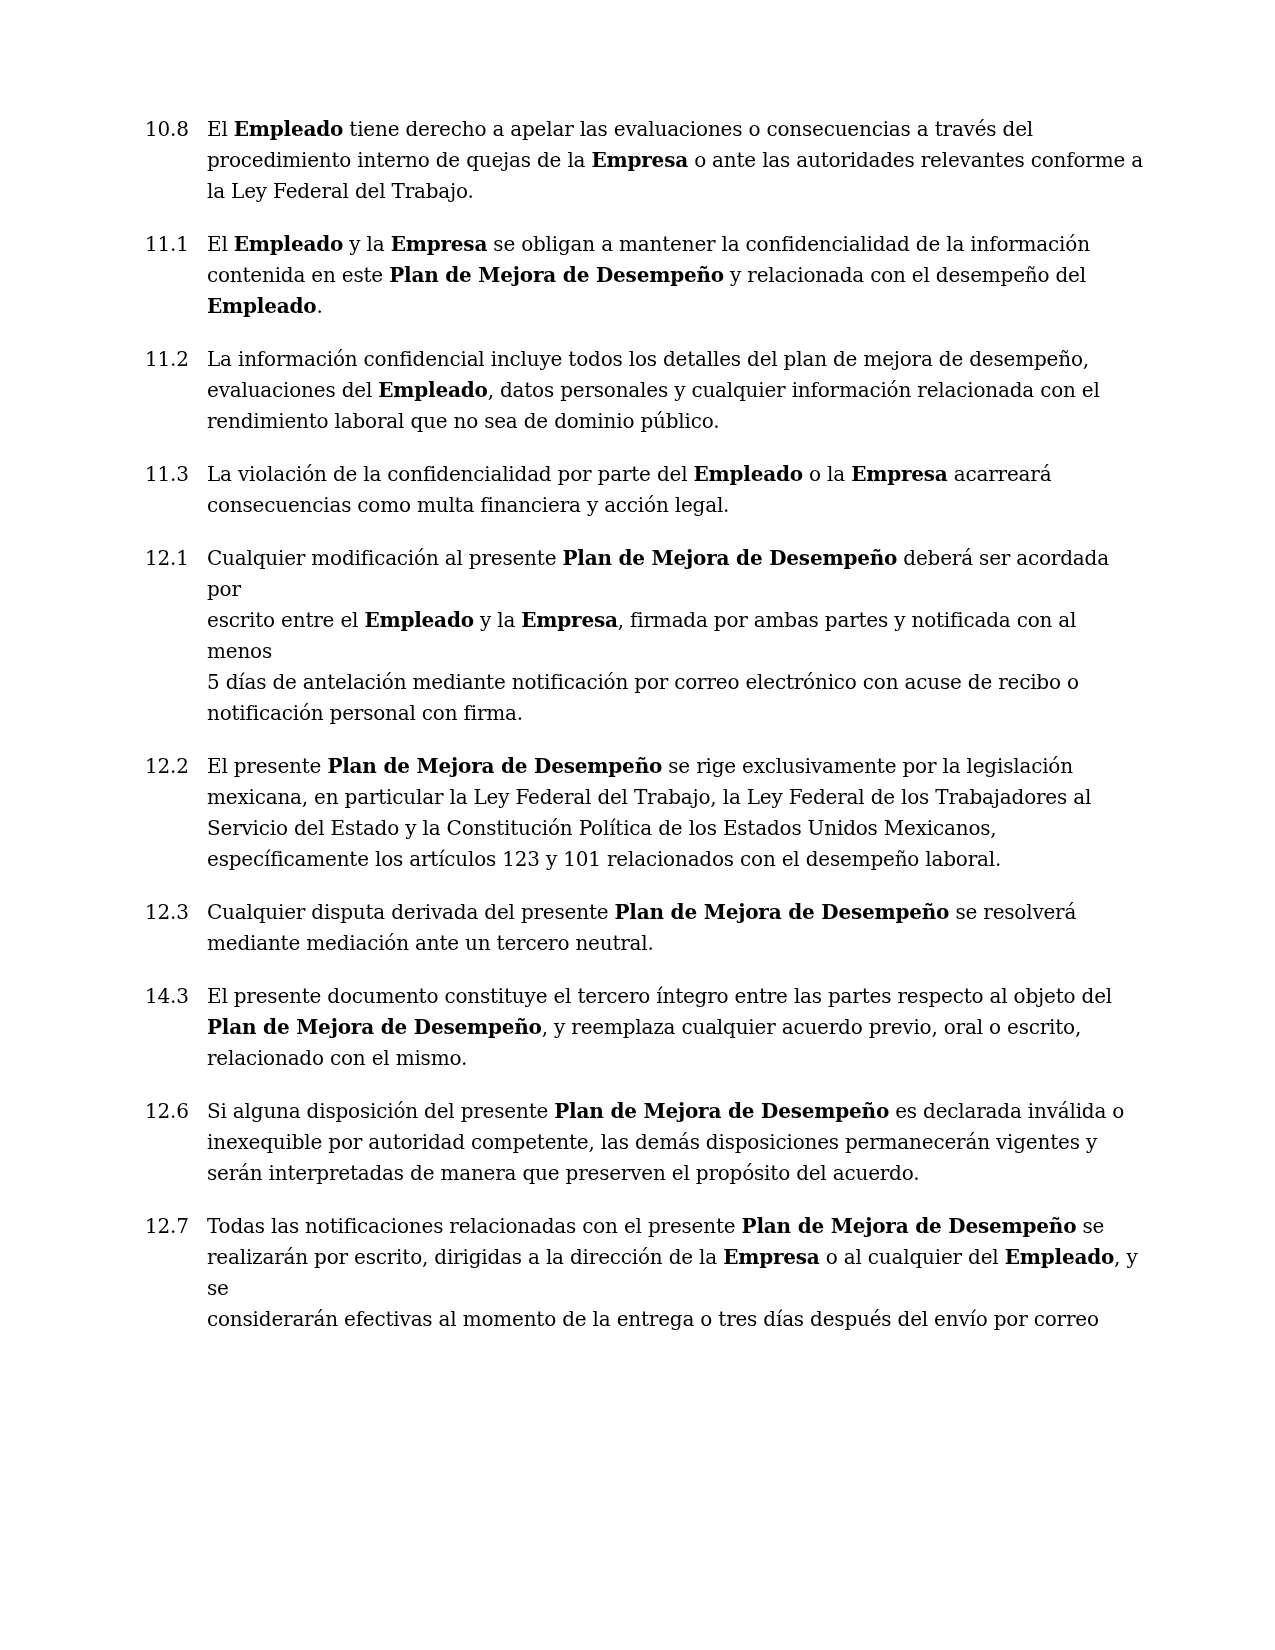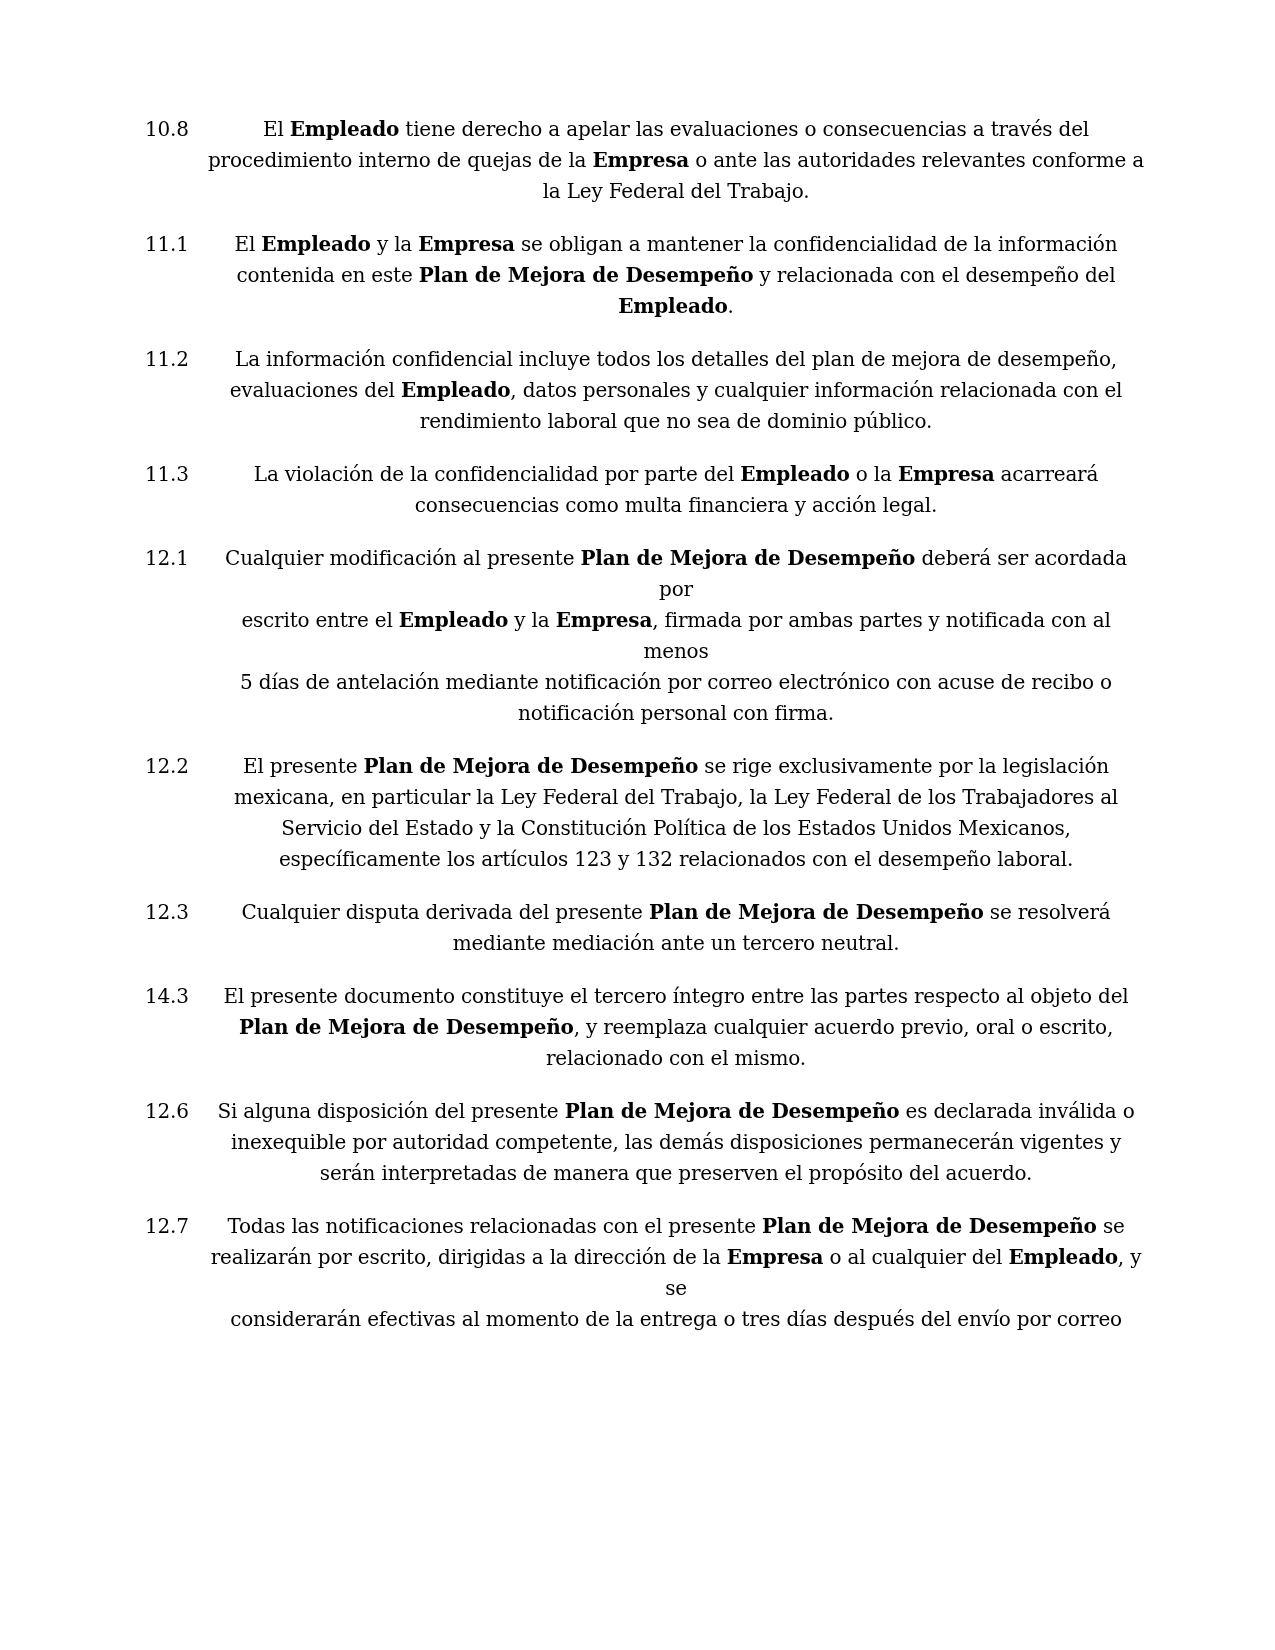--- a/index.html
+++ b/index.html
@@ -40,21 +40,20 @@
   .num {
     flex: 0 0 62px;
     box-sizing: border-box;
   }
   .row.heading .num {
     padding-left: 15px;
   }
   .body {
     flex: 1 1 auto;
     white-space: pre-wrap;
-    text-align: center;
   }
   .body b {
     font-weight: bold;
   }
 </style>
 </head>
 <body>
 
 <div class="page">
   <main class="doc">
@@ -86,21 +85,21 @@
         <span class="body"><span>Cualquier modificación al presente </span><b>Plan de Mejora de Desempeño</b><span> deberá ser acordada por
 escrito entre el </span><b>Empleado</b><span> y la </span><b>Empresa</b><span>, firmada por ambas partes y notificada con al menos
 5 días de antelación mediante notificación por correo electrónico con acuse de recibo o
 notificación personal con firma.</span></span>
       </div>
       <div class="row clause">
         <span class="num">12.2</span>
         <span class="body"><span>El presente </span><b>Plan de Mejora de Desempeño</b><span> se rige exclusivamente por la legislación
 mexicana, en particular la Ley Federal del Trabajo, la Ley Federal de los Trabajadores al
 Servicio del Estado y la Constitución Política de los Estados Unidos Mexicanos,
-específicamente los artículos 123 y 132 relacionados con el desempeño laboral.</span></span>
+específicamente los artículos 123 y 101 relacionados con el desempeño laboral.</span></span>
       </div>
       <div class="row clause">
         <span class="num">12.3</span>
         <span class="body"><span>Cualquier disputa derivada del presente </span><b>Plan de Mejora de Desempeño</b><span> se resolverá
 mediante mediación ante un tercero neutral.</span></span>
       </div>
       <div class="row clause">
         <span class="num">14.3</span>
         <span class="body"><span>El presente documento constituye el tercero íntegro entre las partes respecto al objeto del
 </span><b>Plan de Mejora de Desempeño</b><span>, y reemplaza cualquier acuerdo previo, oral o escrito,

